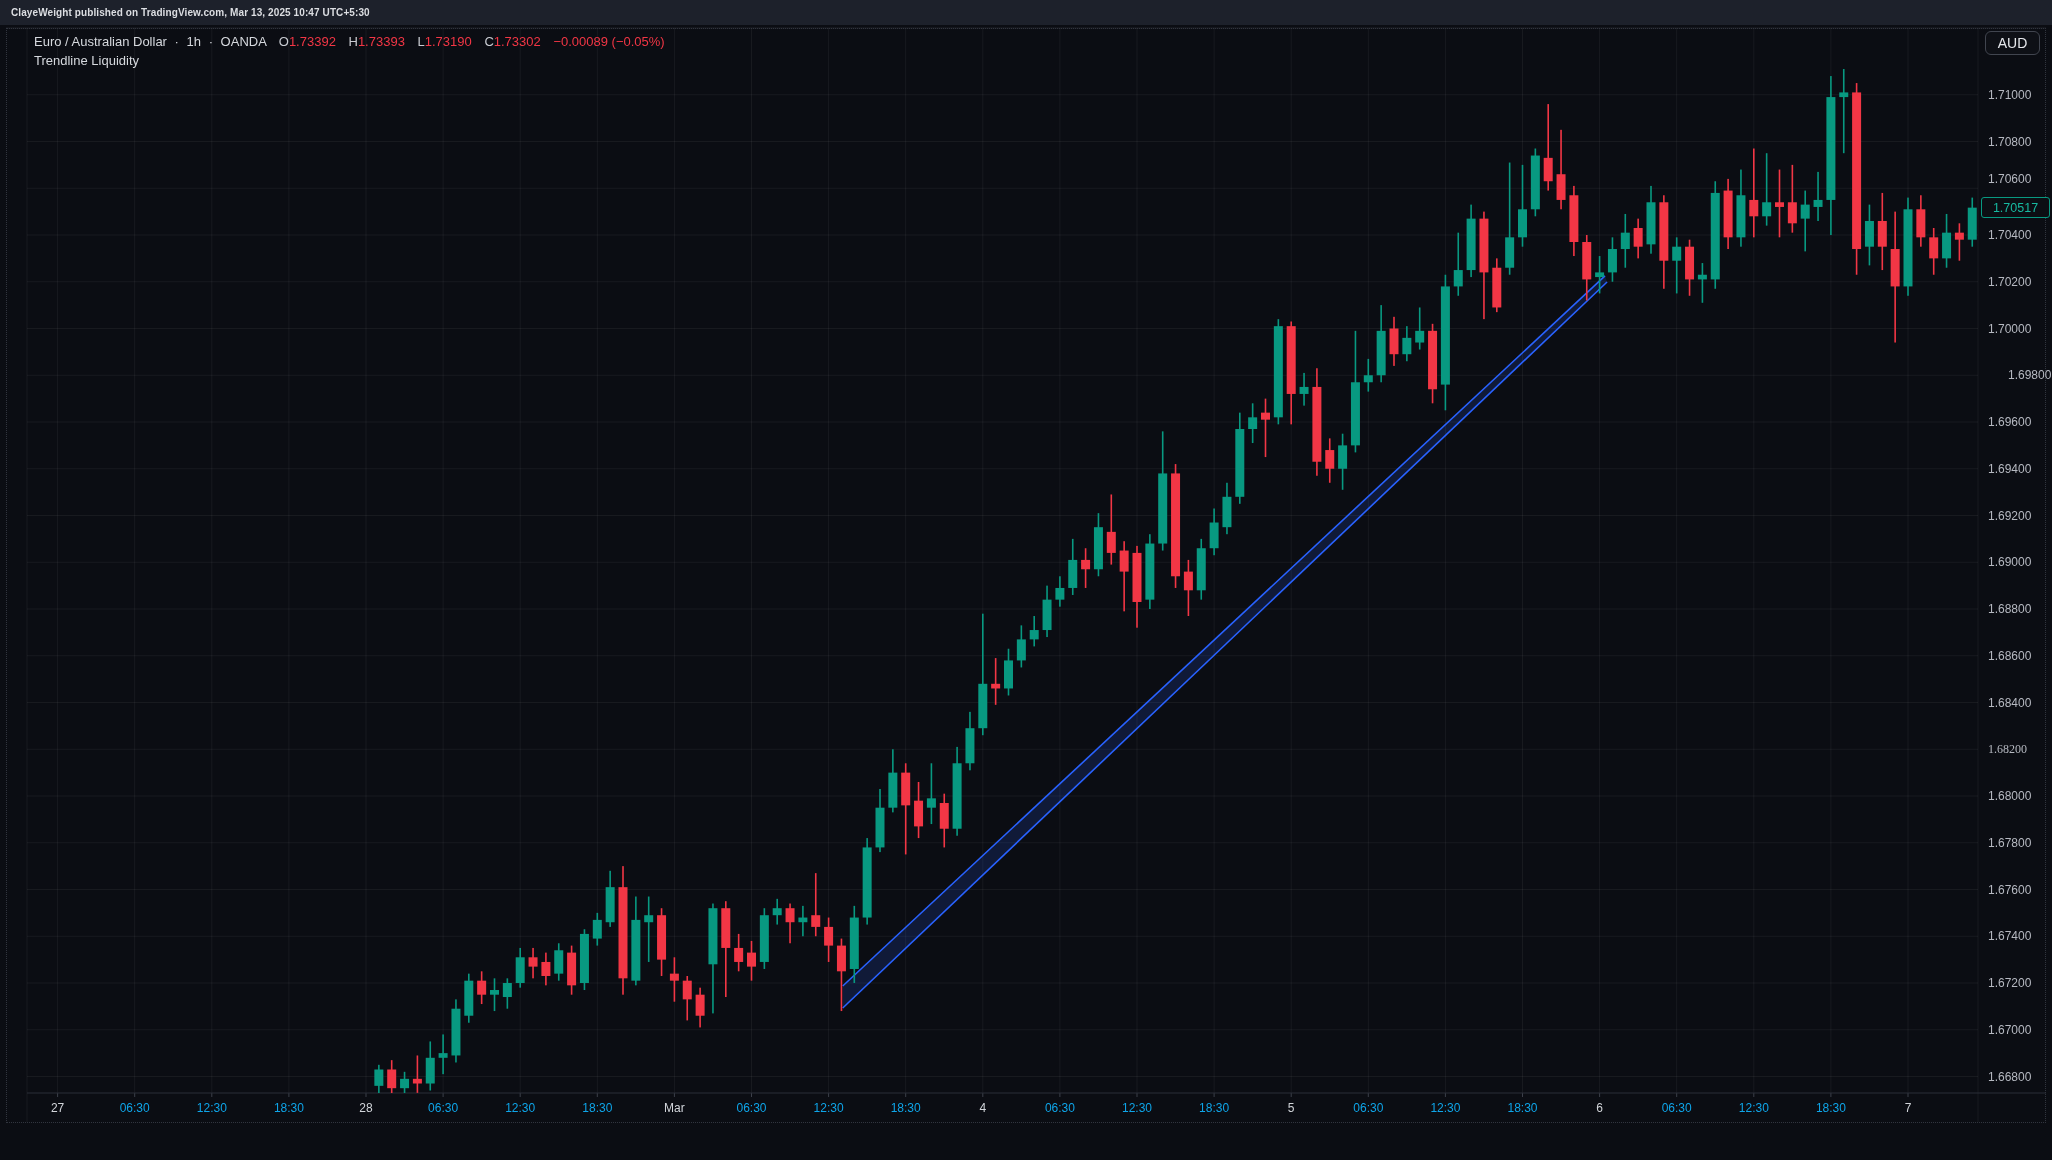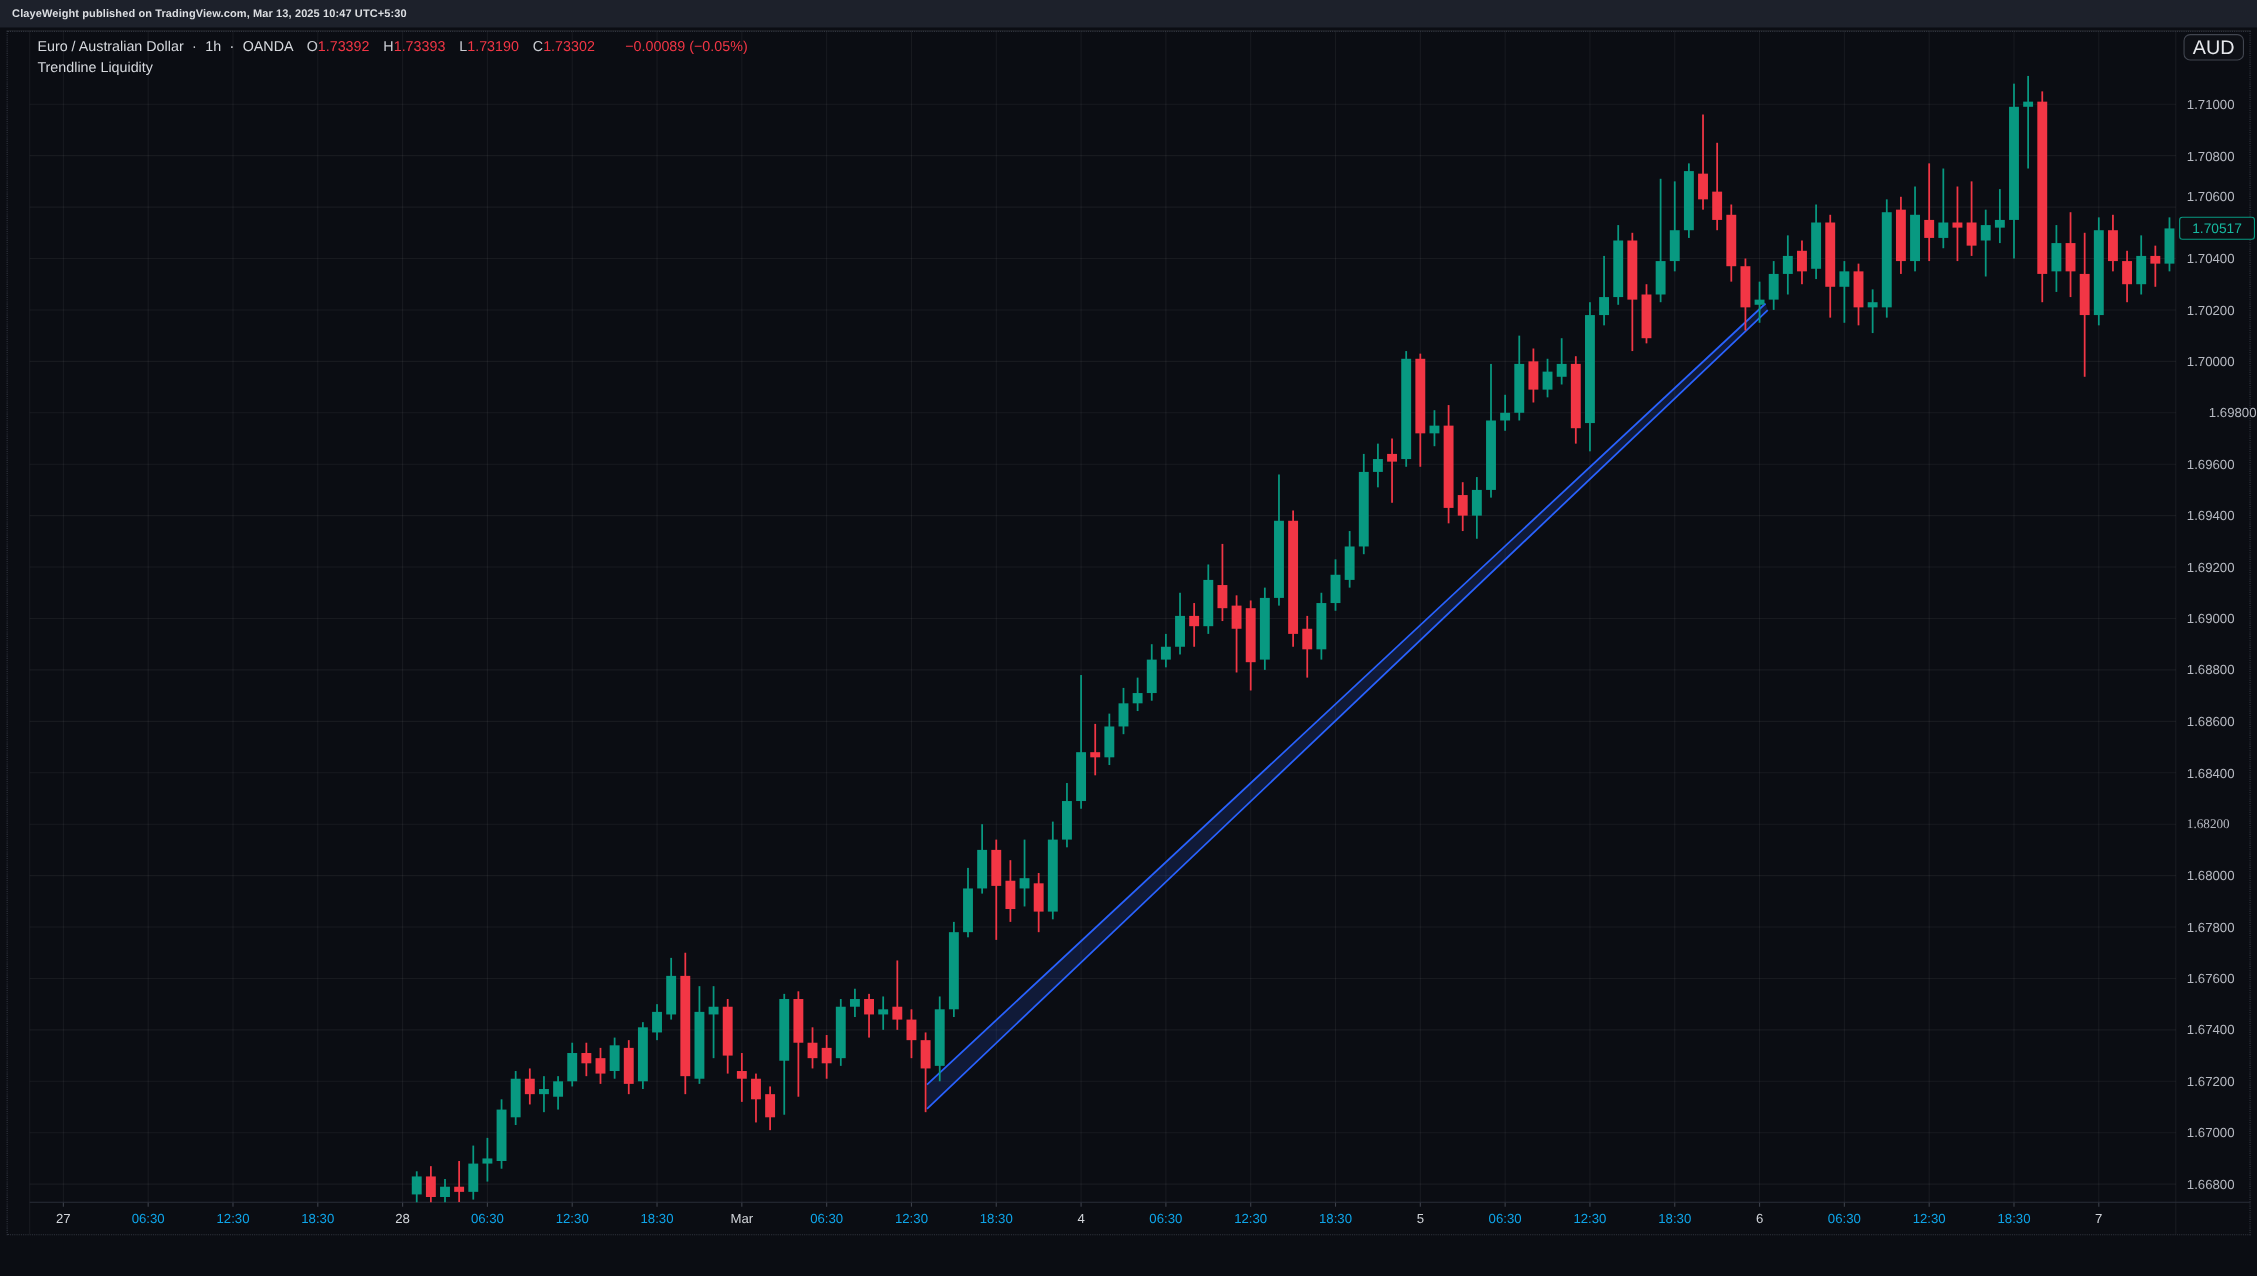--- a/index.html
+++ b/index.html
@@ -12,25 +12,25 @@
   .topbar{position:absolute;left:0;top:0;width:2052px;height:25px;background:var(--panel);
           display:flex;align-items:center;}
   .topbar span{margin-left:11px;font-size:10px;font-weight:bold;color:#dcdee2;letter-spacing:.1px;}
   .frame{position:absolute;left:6px;top:28px;width:2040px;height:1095px;
          border:1px dotted #31353f;pointer-events:none;}
   svg.chart{position:absolute;left:0;top:0;}
   .legend{position:absolute;left:34px;top:34px;font-size:13px;color:var(--text);white-space:nowrap;}
   .legend .sep{color:#9a9eа8;padding:0 4px;}
   .legend .ohlc-label{color:#c9ccd2;margin-left:9px;}
   .legend .val{color:var(--down);}
-  .legend .chg{color:var(--down);margin-left:24px;}
+  .legend .chg{color:var(--down);margin-left:9px;}
   .idea-title{position:absolute;left:34px;top:53px;font-size:13px;color:var(--text);}
   .currency-btn{position:absolute;left:1985px;top:31px;width:55px;height:24px;
       background:#0e1016;border:1px solid #41454f;border-radius:6px;color:#e6e8ec;
-      font-size:18px;font-weight:500;display:flex;align-items:center;justify-content:center;cursor:pointer;}
+      font-size:14px;font-weight:500;display:flex;align-items:center;justify-content:center;cursor:pointer;}
   .price-axis{position:absolute;left:1978px;top:28px;width:74px;height:1095px;cursor:ns-resize;}
   .price-tick{position:absolute;left:10px;font-size:12px;color:#b6b9c1;}
   .time-axis{position:absolute;left:6px;top:1093px;width:2040px;height:32px;cursor:ew-resize;}
   .time-tick{position:absolute;top:8px;font-size:12px;color:#0ea5e9;transform:translateX(-50%);}
   .time-tick.major{color:#d2d5da;}
   .last-price{position:absolute;left:1981px;top:196px;width:69px;height:21px;background:#0c0e13;
       border:1px solid var(--up);border-radius:3px;color:#17b9a0;font-size:12.5px;
       display:flex;align-items:center;justify-content:center;}
   .footer{position:absolute;left:0;top:1124px;width:2052px;height:36px;background:var(--panel);
           display:flex;align-items:center;}

